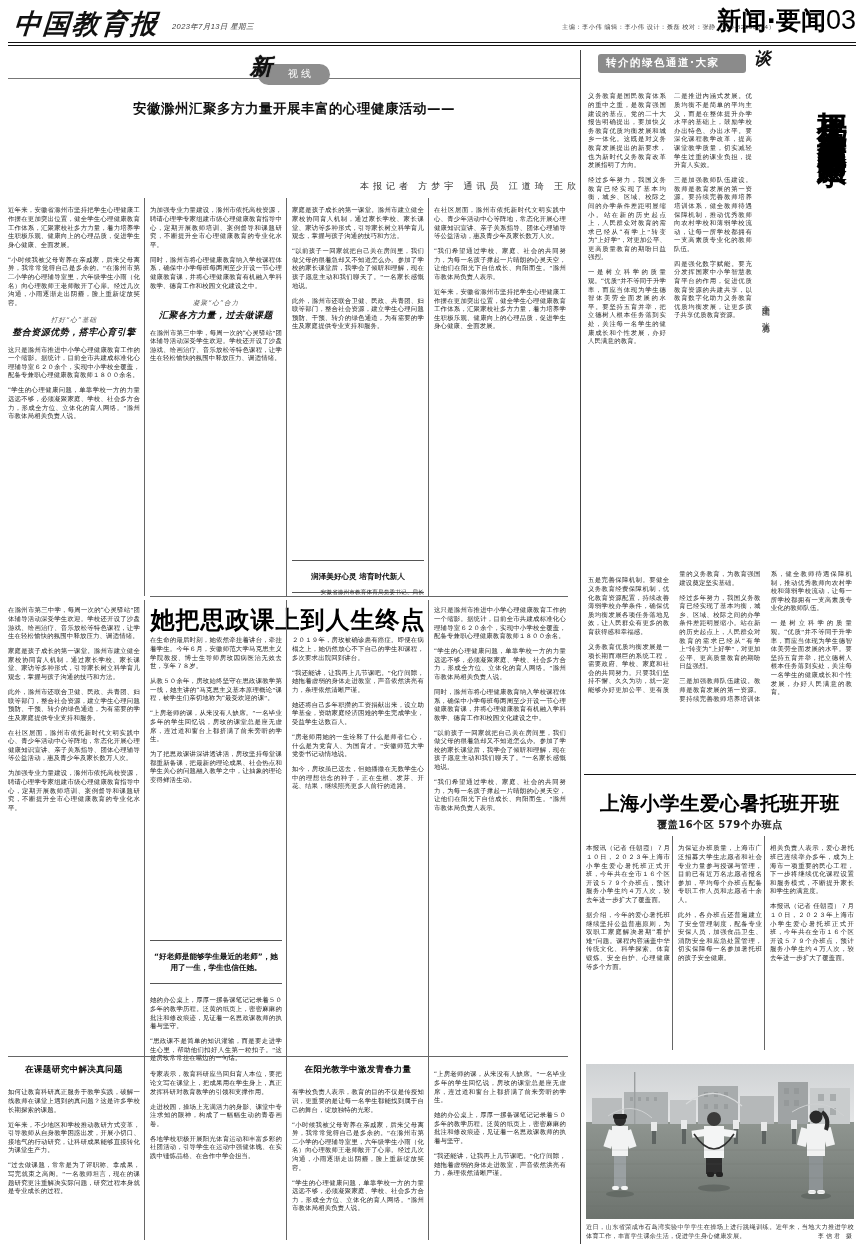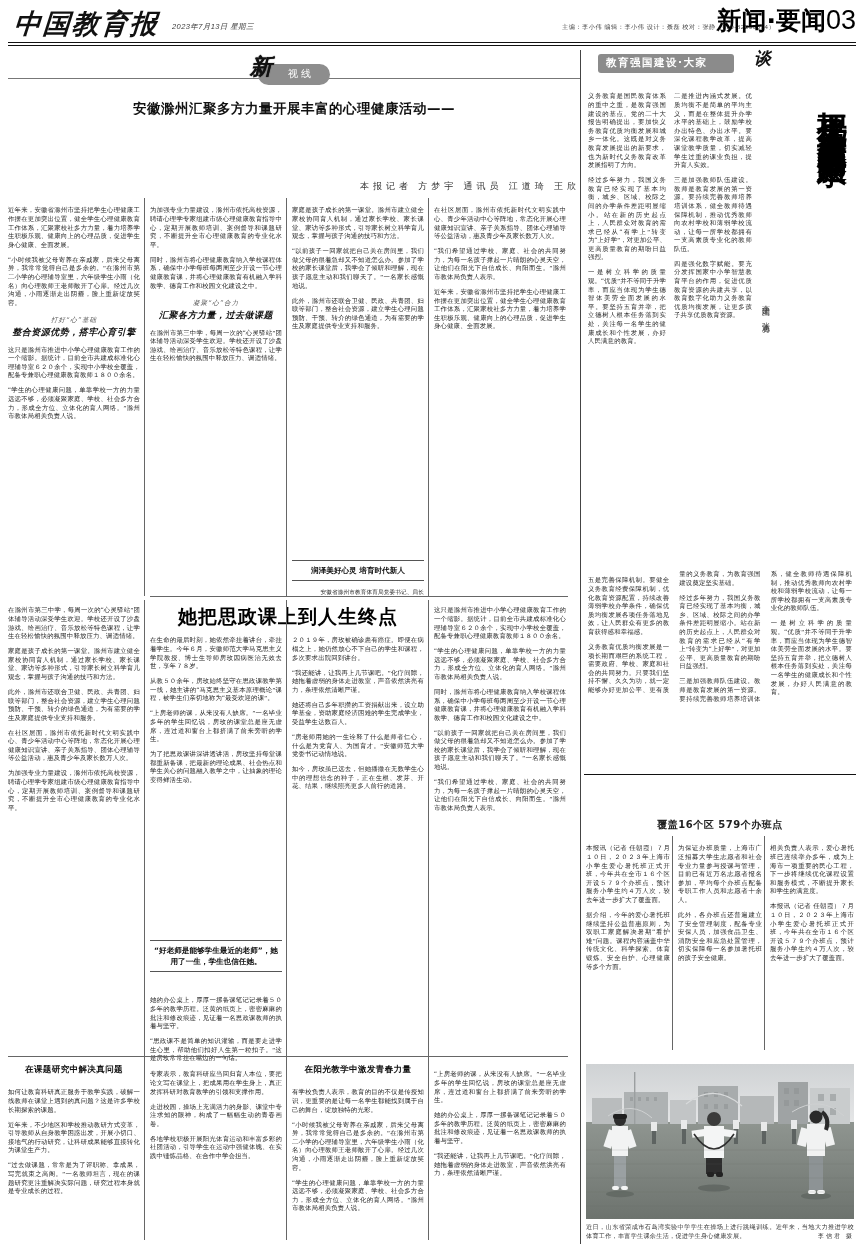--- a/index.html
+++ b/index.html
@@ -93,31 +93,31 @@
     line-height:14px;letter-spacing:.5px;font-style:italic;
   }
   .subhead .sm{
     display:block;font-size:6.5px;font-weight:normal;color:#555;
     letter-spacing:1px;line-height:10px;
   }
 
   .mid-head{
     position:absolute;text-align:center;
     font-family:"DejaVu Sans","Liberation Sans",sans-serif;
-    font-weight:bold;font-size:19px;letter-spacing:1px;color:#000;
+    font-weight:bold;font-size:24px;letter-spacing:1px;color:#000;
   }
   .small-head{
     position:absolute;text-align:center;
     font-family:"DejaVu Sans","Liberation Sans",sans-serif;
     font-weight:bold;font-size:8.5px;letter-spacing:.4px;color:#111;
   }
 
   .quotebox{
     position:absolute;border-top:.8px solid #555;border-bottom:.8px solid #555;
-    padding:4px 3px;
+    padding:10px 3px;
   }
   .quotebox .qt{
     font-family:"DejaVu Sans","Liberation Sans",sans-serif;
     font-weight:bold;font-size:7.6px;line-height:11px;color:#111;text-align:center;
   }
 
   
   .right-zone{position:absolute;left:584px;top:48px;width:272px;height:1196px;}
   .tag-pill{
     position:absolute;left:14px;top:6px;
@@ -303,21 +303,21 @@
 
     <div class="vrule" style="left:136px;top:552px;height:640px;"></div>
     <div class="vrule" style="left:278px;top:552px;height:640px;"></div>
     <div class="vrule" style="left:420px;top:552px;height:640px;"></div>
   </div>
 
   <div class="vrule" style="left:580px;top:50px;width:0;height:1194px;border-left:1px solid #444;"></div>
 
   <div class="right-zone">
 
-    <div class="tag-pill">教育强国建设·大家</div>
+    <div class="tag-pill">转介的绿色通道·大家</div>
     <div class="tag-cal">谈</div>
 
     <div class="v-headline">把更优质作为义务教育发展的新追求</div>
     <div class="v-byline">李建国 张志勇</div>
 
     <div class="col" style="left:4px;top:38px;width:78px;height:480px;">
       <p class="tx r">义务教育是国民教育体系的重中之重，是教育强国建设的基点。党的二十大报告明确提出，要加快义务教育优质均衡发展和城乡一体化。这既是对义务教育发展提出的新要求，也为新时代义务教育改革发展指明了方向。</p>
       <p class="tx r">经过多年努力，我国义务教育已经实现了基本均衡，城乡、区域、校际之间的办学条件差距明显缩小。站在新的历史起点上，人民群众对教育的需求已经从“有学上”转变为“上好学”，对更加公平、更高质量教育的期盼日益强烈。</p>
       <p class="tx r">一是树立科学的质量观。“优质”并不等同于升学率，而应当体现为学生德智体美劳全面发展的水平。要坚持五育并举，把立德树人根本任务落到实处，关注每一名学生的健康成长和个性发展，办好人民满意的教育。</p>
     </div>
@@ -329,20 +329,21 @@
     <div class="col" style="left:4px;top:522px;width:264px;height:190px;column-count:3;column-gap:10px;">
       <p class="tx r">五是完善保障机制。要健全义务教育经费保障机制，优化教育资源配置，持续改善薄弱学校办学条件，确保优质均衡发展各项任务落地见效，让人民群众有更多的教育获得感和幸福感。</p>
       <p class="tx r">义务教育优质均衡发展是一项长期而艰巨的系统工程，需要政府、学校、家庭和社会的共同努力。只要我们坚持不懈、久久为功，就一定能够办好更加公平、更有质量的义务教育，为教育强国建设奠定坚实基础。</p>
       <p class="tx r">经过多年努力，我国义务教育已经实现了基本均衡，城乡、区域、校际之间的办学条件差距明显缩小。站在新的历史起点上，人民群众对教育的需求已经从“有学上”转变为“上好学”，对更加公平、更高质量教育的期盼日益强烈。</p>
       <p class="tx r">三是加强教师队伍建设。教师是教育发展的第一资源。要持续完善教师培养培训体系，健全教师待遇保障机制，推动优秀教师向农村学校和薄弱学校流动，让每一所学校都拥有一支高素质专业化的教师队伍。</p>
       <p class="tx r">一是树立科学的质量观。“优质”并不等同于升学率，而应当体现为学生德智体美劳全面发展的水平。要坚持五育并举，把立德树人根本任务落到实处，关注每一名学生的健康成长和个性发展，办好人民满意的教育。</p>
     </div>
 
     <div class="hrule-thick" style="left:0;top:726px;width:272px;"></div>
 
+    <div class="sh-head">上海小学生爱心暑托班开班</div>
     <div class="sh-sub">覆盖16个区 579个办班点</div>
 
     <div class="col" style="left:2px;top:790px;width:84px;height:212px;">
       <p class="tx">本报讯（记者 任朝霞）７月１０日，２０２３年上海市小学生爱心暑托班正式开班，今年共在全市１６个区开设５７９个办班点，预计服务小学生约４万人次，较去年进一步扩大了覆盖面。</p>
       <p class="tx">据介绍，今年的爱心暑托班继续坚持公益普惠原则，为双职工家庭解决暑期“看护难”问题。课程内容涵盖中华传统文化、科学探索、体育锻炼、安全自护、心理健康等多个方面。</p>
     </div>
     <div class="col" style="left:94px;top:790px;width:84px;height:212px;">
       <p class="tx">为保证办班质量，上海市广泛招募大学生志愿者和社会专业力量参与授课与管理，目前已有近万名志愿者报名参加，平均每个办班点配备专职工作人员和志愿者十余人。</p>
       <p class="tx">此外，各办班点还普遍建立了安全管理制度，配备专业安保人员，加强食品卫生、消防安全和应急处置管理，切实保障每一名参加暑托班的孩子安全健康。</p>
     </div>

